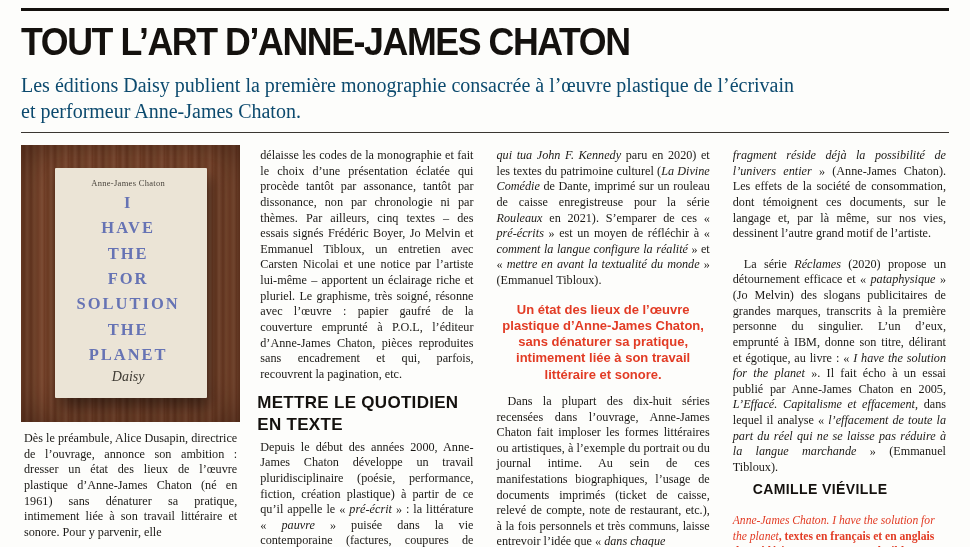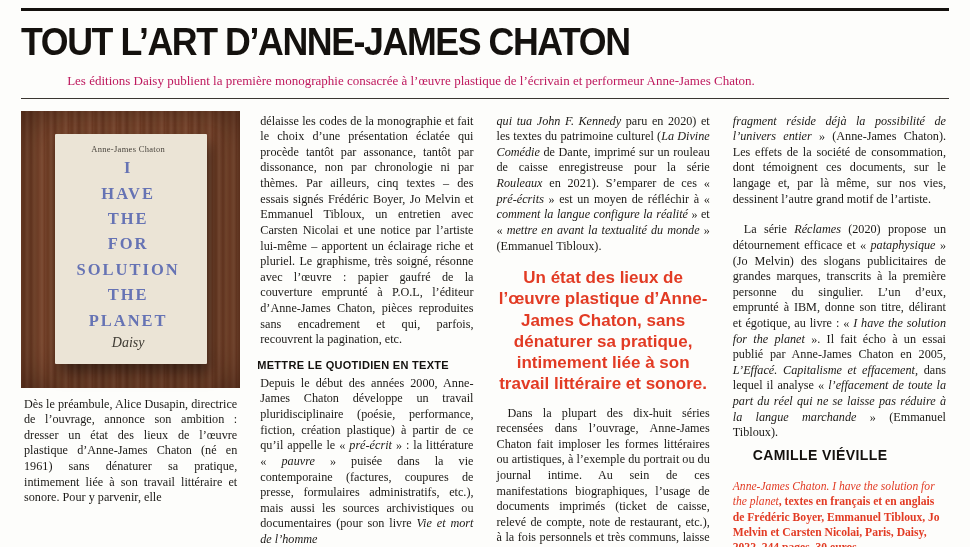--- a/index.html
+++ b/index.html
@@ -13,22 +13,22 @@
   .top-rule { height: 3px; background: #14110e; margin-bottom: 12px; }
   .headline {
     font-family: "Liberation Sans", sans-serif;
     font-weight: 700; font-size: 38px; line-height: 1;
     letter-spacing: -1.5px; color: #14110e;
     margin: 0 0 12px 0;
     transform: scaleX(0.94); transform-origin: left center;
     white-space: nowrap;
   }
   .standfirst {
-    font-size: 13px; line-height: 1.28; margin: 0 0 8px 0;
-    max-width: 780px; color: #be185d; text-align: center;
+    font-size: 20px; line-height: 1.28; margin: 0 0 8px 0;
+    max-width: 780px; color: #0c4a6e;
   }
   .divider { height: 1px; background: #3a3631; margin: 0 0 12px 0; }
 
   .columns { display: grid; grid-template-columns: repeat(4, 1fr); column-gap: 17px; }
   .col {
     font-size: 12.2px; line-height: 1.28; text-align: justify;
     hyphens: auto; -webkit-hyphens: auto;
   }
   .col p { margin: 3px; }
   .col p.indent { text-indent: 11px; }
@@ -53,27 +53,27 @@
   .book-title {
     flex: 1; display: flex; flex-direction: column; justify-content: center;
     gap: 2px; text-align: center;
     color: var(--cover-blue, #6673b4);
     font-weight: 700; font-size: 16.5px; line-height: 1.42; letter-spacing: 2px;
   }
   .book-publisher { font-style: italic; font-size: 14px; color: #3e3a33; }
 
   .section-heading {
     font-family: "Liberation Sans", sans-serif; font-weight: 700;
-    font-size: 11px; letter-spacing: 0.3px; color: #14110e;
+    font-size: 17px; letter-spacing: 0.3px; color: #14110e;
     margin: 10px 0 4px 0; text-align: left;
   }
   .pullquote {
     font-family: "Liberation Sans", sans-serif; font-weight: 700;
     color: var(--accent, #e23b24);
-    font-size: 17px; line-height: 1.25; text-align: center;
+    font-size: 13px; line-height: 1.25; text-align: center;
     margin: 13px 4px 11px 4px;
   }
   .byline {
     font-family: "Liberation Sans", sans-serif; font-weight: 700;
     font-size: 14px; letter-spacing: 0.4px; color: #14110e;
     margin-top: 6px; text-align: left; margin-left: 23px;
   }
   .reference {
     color: var(--accent, #e23b24); font-weight: 700;
     font-size: 11.6px; line-height: 1.33; text-align: left;

